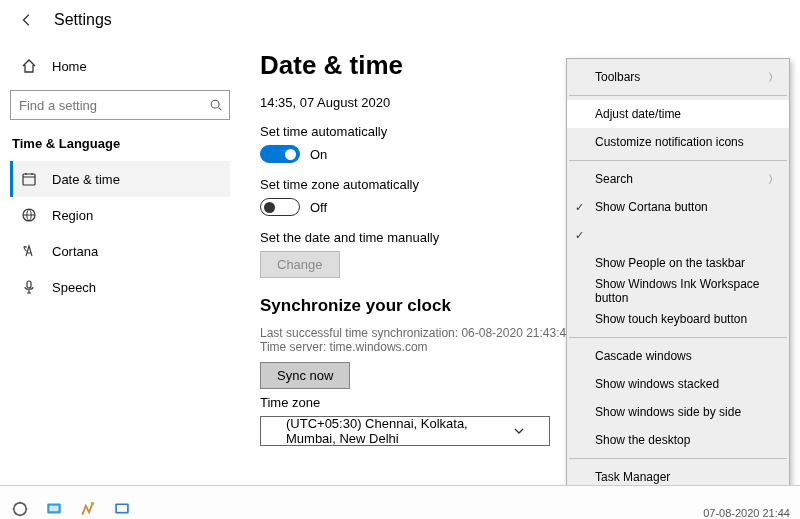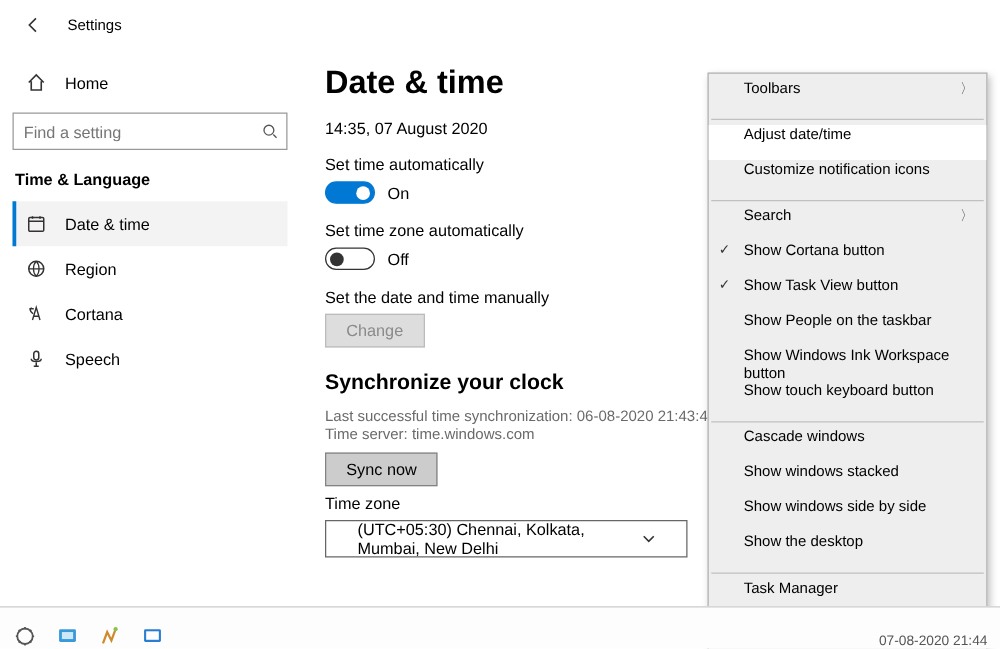--- a/index.html
+++ b/index.html
@@ -1,21 +1,21 @@
 <!DOCTYPE html>
 <html><head>
 <meta charset="utf-8">
 <style>
   * { box-sizing: border-box; margin: 0; padding: 0; font-family: "Segoe UI", Arial, sans-serif; }
   body { width: 800px; height: 519px; background: #fff; color: #000; font-size: 13px; overflow: hidden; position: relative; }
 
   
   .header { height: 40px; display: flex; align-items: center; padding-left: 18px; }
   .back-btn { width: 18px; height: 18px; display:flex; align-items:center; justify-content:center; color:#333; }
-  .title { margin-left: 18px; font-size: 12px; }
+  .title { margin-left: 18px; font-size: 16px; }
 
   
   .main { display: flex; height: calc(100% - 40px - 34px); }
   .sidebar { width: 240px; padding: 8px 10px 0 10px; }
   .home-row, .side-item { display: flex; align-items: center; height: 36px; padding-left: 10px; cursor: default; }
   .home-row .ic, .side-item .ic { width: 18px; display:flex; align-items:center; justify-content:center; margin-right: 14px; color:#333; }
   .search { margin: 6px 0 10px 0; height: 30px; border:1px solid #999; position:relative; }
   .search input { width:100%; height:100%; border:0; outline:0; padding:0 28px 0 8px; font-size:13px; background:transparent; }
   .search .sic { position:absolute; right:6px; top:50%; transform:translateY(-50%); color:#555; }
   .category-heading { font-weight:600; font-size:13px; padding: 6px 0 10px 2px; }
@@ -37,21 +37,21 @@
   .switch.on .knob { right:3px; background:#fff; }
   .switch.off { background:#fff; }
   .switch.off .knob { left:3px; background:#333; }
 
   .btn { display:inline-block; padding: 5px 16px; border:1px solid #838383; background:#ccc; font-size:13px; }
   .btn.disabled { color:#8a8a8a; background:#ddd; border-color:#bbb; }
   .dropdown { width: 290px; height:30px; border:1px solid #666; display:flex; align-items:center; padding:0 25px; justify-content:space-between; }
 
   
   .context-menu { position:absolute; top:58px; right:10px; width:224px; background:#eee; border:1px solid #b0b0b0; box-shadow: 2px 3px 6px rgba(0,0,0,0.25); font-size:12px; padding: 4px 0; }
-  .cm-item { height:28px; display:flex; align-items:flex-start; padding:0 12px 0 28px; position:relative; }
+  .cm-item { height:28px; display:flex; align-items:center; padding:0 12px 0 28px; position:relative; }
   .cm-item.highlight { background:#fff; }
   .cm-item .check { position:absolute; left:8px; font-size:11px; color:#333; }
   .cm-item .chev { position:absolute; right:10px; font-size:11px; color:#555; }
   .cm-sep { height:1px; background:#c0c0c0; margin:4px 2px; }
 
   
   .taskbar { position:absolute; bottom:0; left:0; right:0; height:34px; background:#fdfdfd; border-top:1px solid #ccc; display:flex; align-items:flex-end; padding:0 10px; }
   .tb-left { display:flex; gap:14px; align-items:center; }
   .tb-ic { width:20px; height:20px; display:flex; align-items:center; justify-content:center; }
   .tb-right { margin-left:auto; font-size:11px; color:#555; }
@@ -193,21 +193,20 @@
   <div class="cm-item">
     <span>Search</span>
     <span class="chev">〉</span>
   </div>
   <div class="cm-item">
     <span class="check">✓</span>
     <span>Show Cortana button</span>
   </div>
   <div class="cm-item">
     <span class="check">✓</span>
-    <span>Show Task View button</span>
   </div>
   <div class="cm-item">
     <span>Show People on the taskbar</span>
   </div>
   <div class="cm-item">
     <span>Show Windows Ink Workspace button</span>
   </div>
   <div class="cm-item">
     <span>Show touch keyboard button</span>
   </div>

